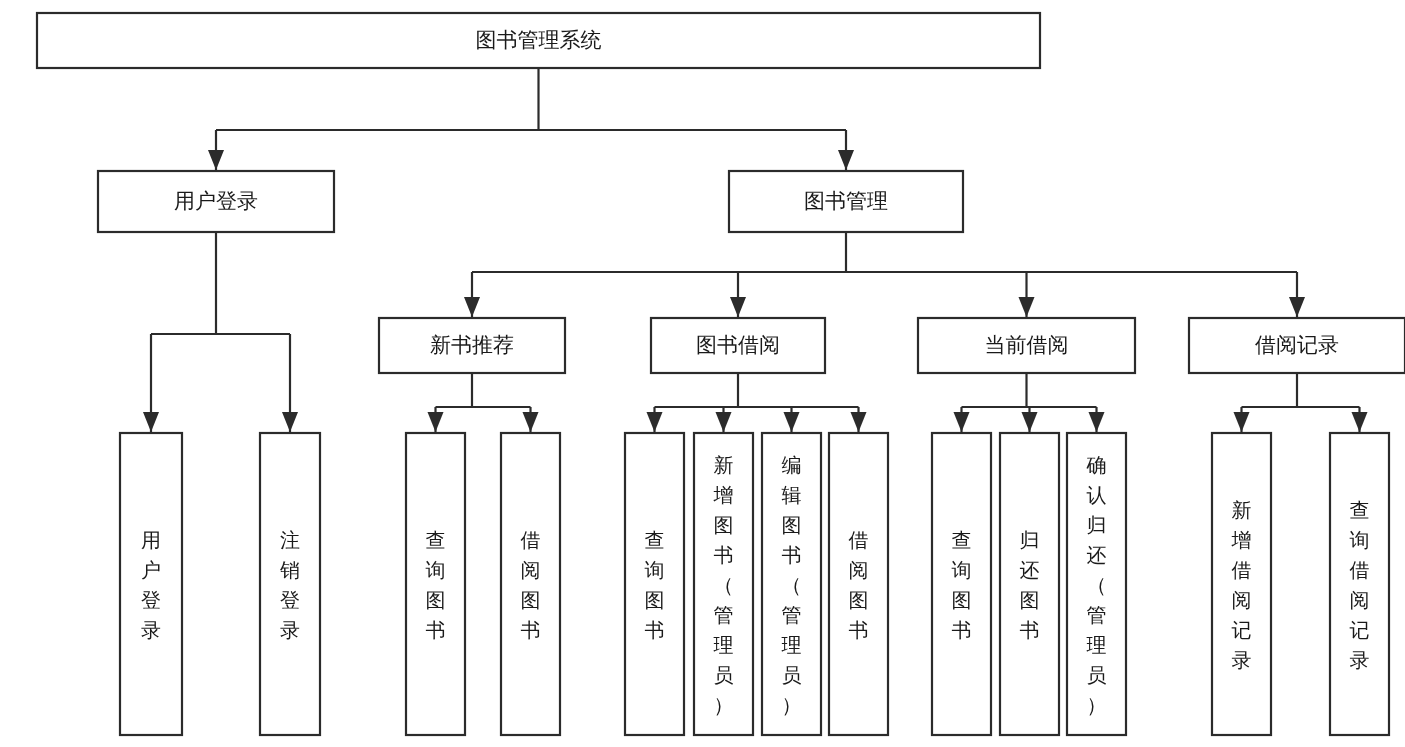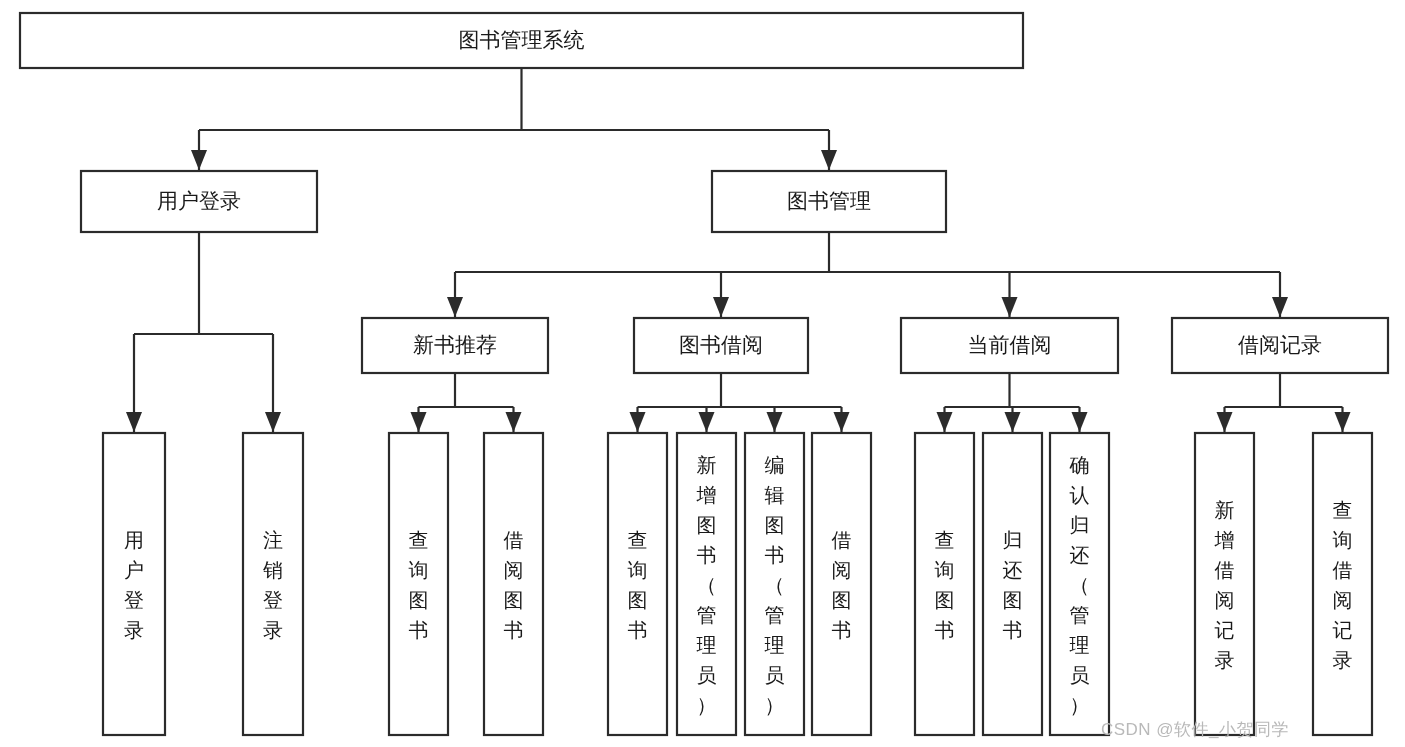--- a/index.html
+++ b/index.html
@@ -12,20 +12,21 @@
     width: 1405px;
     height: 747px;
     font-family: "Liberation Sans", "DejaVu Sans", sans-serif;
     position: relative;
     overflow: hidden;
   }
   #diagram-root {
     position: relative;
     width: 1301px;
     height: 747px;
+    margin-left: 17px;
   }
   svg#flowchart {
     position: absolute;
     left: 0;
     top: 0;
     width: 1405px;
     height: 747px;
     display: block;
   }
   .node-box {
@@ -203,14 +204,13 @@
         <g>
           <rect x="1195" y="433" width="59" height="302" class="node-box"></rect>
           <text x="1224.5" class="node-label-vertical"><tspan x="1224.5" y="517.4">新</tspan><tspan x="1224.5" y="547.4">增</tspan><tspan x="1224.5" y="577.4">借</tspan><tspan x="1224.5" y="607.4">阅</tspan><tspan x="1224.5" y="637.4">记</tspan><tspan x="1224.5" y="667.4">录</tspan></text>
         </g>
         <g>
           <rect x="1313" y="433" width="59" height="302" class="node-box"></rect>
           <text x="1342.5" class="node-label-vertical"><tspan x="1342.5" y="517.4">查</tspan><tspan x="1342.5" y="547.4">询</tspan><tspan x="1342.5" y="577.4">借</tspan><tspan x="1342.5" y="607.4">阅</tspan><tspan x="1342.5" y="637.4">记</tspan><tspan x="1342.5" y="667.4">录</tspan></text>
         </g>
       </g>
   </svg>
-  <div class="watermark">CSDN @软件_小贺同学</div>
 </div>
 
 </body></html>

